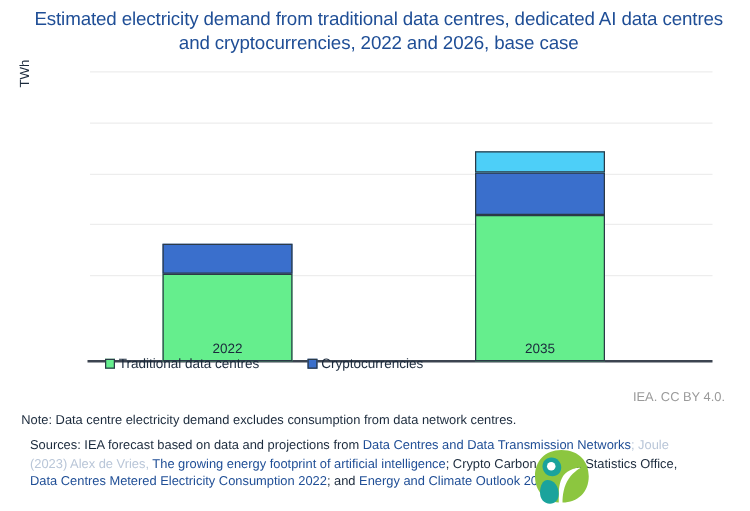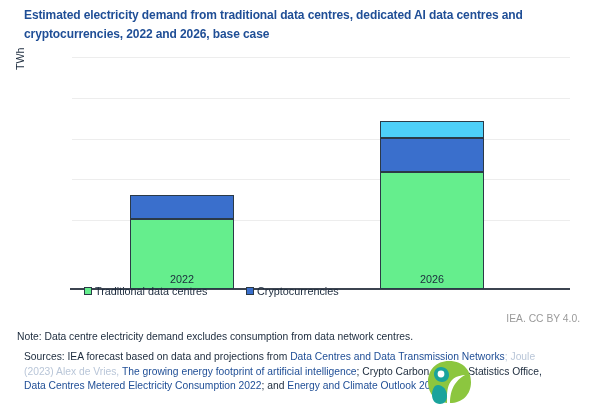--- a/index.html
+++ b/index.html
@@ -15,25 +15,26 @@
     overflow: hidden;
     color: #1b2a3c;
   }
 
   
   .title {
     position: absolute;
     left: 24px;
     top: 6px;
     width: 558px;
-    font-size: 12px;
-    font-weight: bold;
+    font-size: 15px;
+    font-weight: normal;
     line-height: 19px;
     color: #1f4e96;
     letter-spacing: -0.1px;
+    text-align: center;
   }
 
   
   .chart-area {
     position: absolute;
     left: 0;
     top: 48px;
     width: 600px;
     height: 230px;
   }
@@ -209,21 +210,21 @@
       <div class="seg" style="bottom:70.4px; height:23.5px; background:#3a6fcc;"></div>
     </div>
 
     <div class="bar" style="left:308px; width:104px; height:168.3px;">
       <div class="seg" style="bottom:0px; height:117.3px; background:#65ee8d;"></div>
       <div class="seg" style="bottom:117.3px; height:33.7px; background:#3a6fcc;"></div>
       <div class="seg" style="bottom:151px; height:17.3px; background:#4dcff8;"></div>
     </div>
 
     <div class="xlabel" style="left:110px;">2022</div>
-    <div class="xlabel" style="left:360px;">2026</div>
+    <div class="xlabel" style="left:360px;">2035</div>
   </div>
 </div>
 
 <div class="legend">
   <div class="legend-item" style="left:84px; top:1px;">
     <span class="swatch" style="background:#65ee8d;"></span>
     <span>Traditional data centres</span>
   </div>
   <div class="legend-item" style="left:246px; top:1px;">
     <span class="swatch" style="background:#3a6fcc;"></span>

